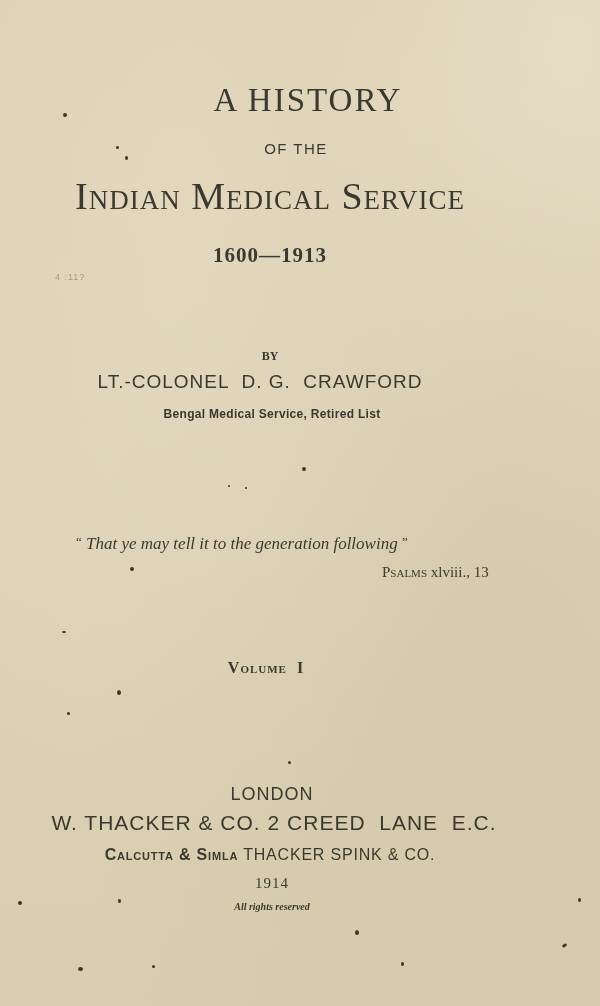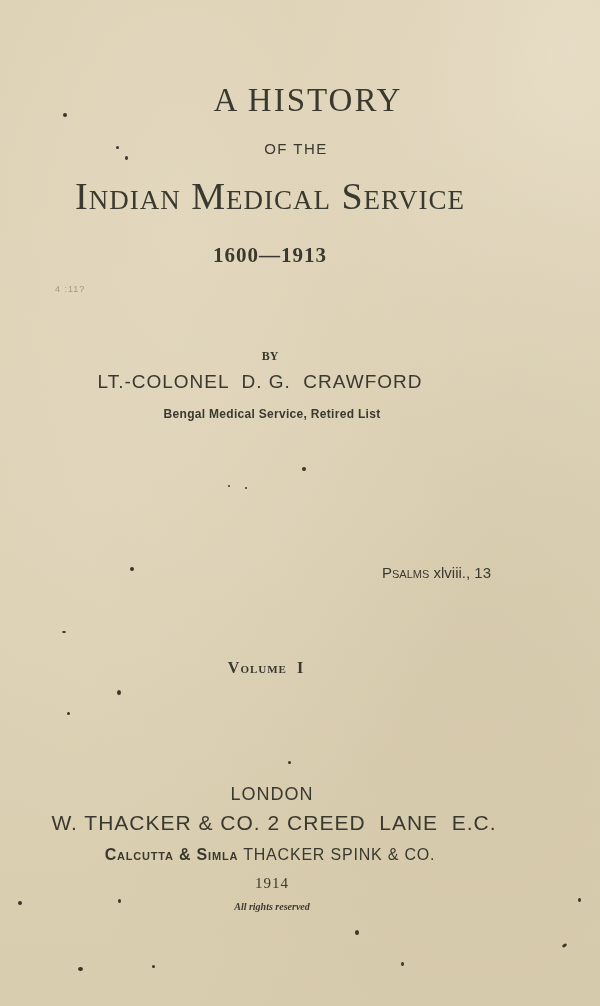--- a/index.html
+++ b/index.html
@@ -95,21 +95,21 @@
     .epigraph .q {
       font-style: normal;
       font-size: 13px;
       vertical-align: 3px;
     }
     .citation {
       position: absolute;
       top: 564px;
       left: 382px;
       font-size: 15px;
-      font-family: Liberation Sans, sans-serif;
+      font-family: Liberation Serif, serif;
       color: #3a392f;
       white-space: nowrap;
     }
     .citation .sc {
       font-variant: small-caps;
     }
     .volume {
       top: 659px;
       font-size: 16px;
       font-variant: small-caps;
@@ -164,21 +164,20 @@
     }
     .stamp {
       position: absolute;
       left: 55px;
       top: 272px;
       font-size: 9px;
       color: #8a7f66;
       font-family: "Liberation Sans", sans-serif;
       letter-spacing: 1px;
       opacity: 0.7;
-      margin-top: 12px;
     }
   </style>
 </head>
 <body>
 
 <div class="page">
 
   <div class="speck" style="left:63px;top:113px;width:4px;height:4px;"></div>
   <div class="speck" style="left:116px;top:146px;width:3px;height:3px;"></div>
   <div class="speck" style="left:125px;top:156px;width:3px;height:4px;"></div>
@@ -203,20 +202,25 @@
 
   <div class="line title-1">A HISTORY</div>
   <div class="line title-2">OF THE</div>
   <div class="line title-3">Indian Medical Service</div>
   <div class="line dates">1600—1913</div>
 
   <div class="line by">BY</div>
   <div class="line author" style="white-space:pre;">LT.-COLONEL  D. G.  CRAWFORD</div>
   <div class="line author-sub">Bengal Medical Service, Retired List</div>
 
+  <div class="epigraph">
+    <span class="q">“</span>
+    <span>That ye may tell it to the generation following</span>
+    <span class="q">”</span>
+  </div>
   <div class="citation">
     <span class="sc">Psalms</span>
     <span>xlviii., 13</span>
   </div>
 
   <div class="line volume" style="white-space:pre;">Volume  I</div>
 
   <div class="line london">LONDON</div>
   <div class="line publisher" style="white-space:pre;">W. THACKER &amp; CO. 2 CREED  LANE  E.C.</div>
   <div class="line calcutta">

